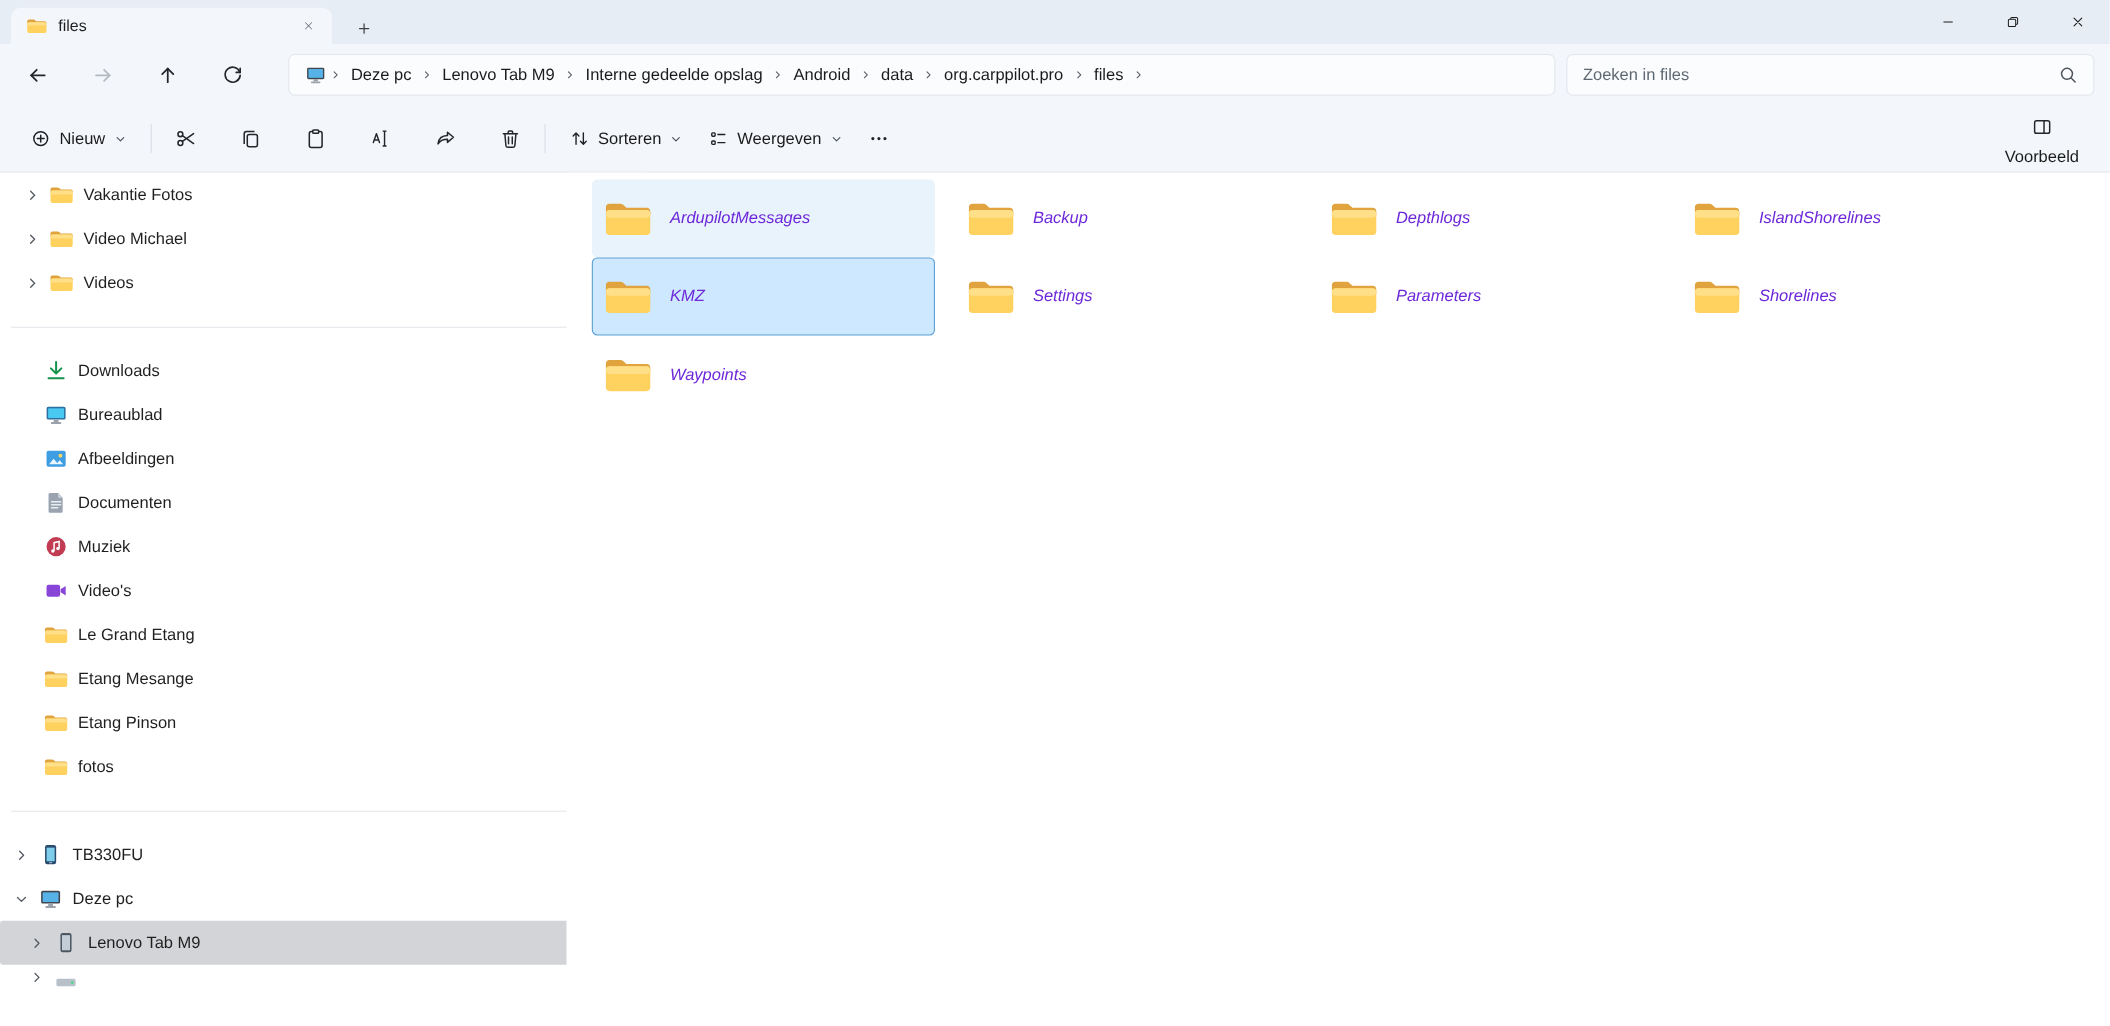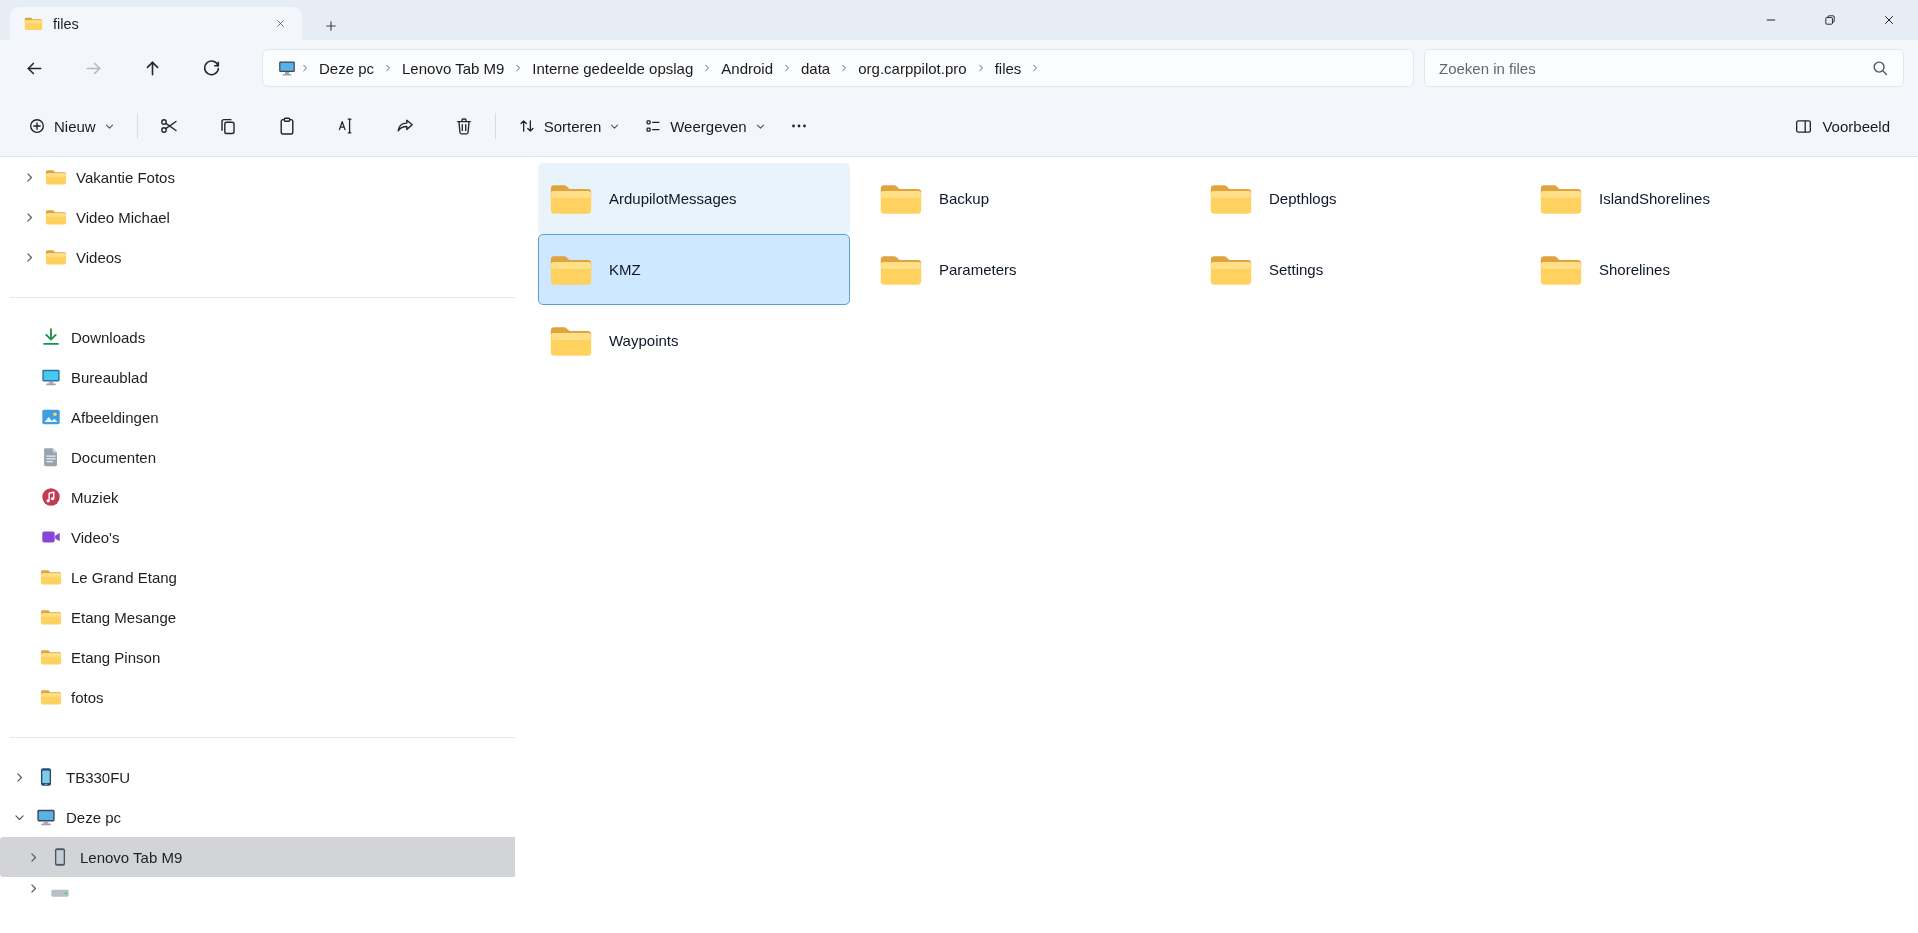--- a/index.html
+++ b/index.html
@@ -46,21 +46,21 @@
   
   .toolbar { position:absolute; top:96px; left:0; right:0; height:61px; background:#f3f6fb;
              border-bottom:1px solid #e1e4ea; display:flex; align-items:center; padding:0 16px; }
   .tb-new,.tb-drop { display:flex; align-items:center; gap:8px; height:40px; padding:0 12px; border-radius:5px; white-space:nowrap; }
   .tb-main-ic { width:18px; height:18px; color:#1d2126; }
   .tb-chev { width:11px; height:11px; color:#4a4f57; }
   .tb-sep { width:1px; height:26px; background:#d9dde3; margin:0 10px; }
   .tb-group { display:flex; gap:17px; }
   .tb-ic { width:42px; height:40px; border-radius:5px; display:flex; align-items:center; justify-content:center; color:#23262b; }
   .tb-ic .ic { width:20px; height:20px; }
-  .tb-right { margin-left:auto; display:flex; align-items:center; gap:9px; padding:0 12px; height:40px; border-radius:5px; white-space:nowrap; }
+  .tb-right { margin-left:auto; display:flex; align-items:center; gap:9px; padding:0 12px; height:40px; border-radius:5px; white-space:nowrap;flex-direction:column; }
   .tb-right .ic { width:19px; height:19px; color:#23262b; }
 
   
   .sidebar { position:absolute; top:157px; left:0; width:588px; bottom:0; border-right:1px solid #e8eaee;
              overflow:hidden; background:#fff; }
   .side-row { height:40px; display:flex; align-items:center; gap:9px; margin-right:22px; border-radius:3px; }
   .side-row .chev { width:13px; height:13px; color:#555b63; }
   .side-row .f22 { width:22px; height:22px; }
   .side-row .lbl { white-space:nowrap; color:#1f1f1f; }
   .side-row.tree { padding-left:23px; }
@@ -73,21 +73,21 @@
   .side-sep { height:40px; display:flex; align-items:center; }
   .sep-line { flex:1; margin:0 30px 0 10px; border-top:1px solid #e5e7ea; }
   .side-scroll { position:absolute; right:9px; top:369px; width:4px; height:110px; background:#c4c7cb; border-radius:2px; }
 
   
   .main { position:absolute; top:157px; left:515px; right:0; bottom:0; background:#fff; overflow:hidden; }
   .grid { padding:6px 0 0 23px; display:grid; grid-template-columns:repeat(4,312px); column-gap:18px; }
   .tile { height:71px; display:flex; align-items:center; gap:16px; padding:0 10px;
           border:1px solid transparent; border-radius:5px; }
   .tile .f44 { width:44px; height:37px; }
-  .tile-lbl { white-space:nowrap; color:#0f172a; }
+  .tile-lbl { white-space:nowrap; color:#6d28d9;font-style:italic; }
   .tile.hover { background:#e9f3fc; }
   .tile.selected { background:#cde8ff; border-color:#5b9fd6; }
 </style>
 </head>
 <body>
 
 <div class="titlebar">
   <div class="tab">
     <span class="ic f18">
         <svg viewBox="0 0 48 38">
@@ -680,31 +680,31 @@
         <span class="tile-lbl">KMZ</span>
       </div>
       <div class="tile none">
         <span class="ic f44">
           <svg viewBox="0 0 48 38">
             <path d="M2 8.2A3.7 3.7 0 0 1 5.7 4.5h10.9c.9 0 1.8.35 2.5 1l3.2 3h19.9A3.8 3.8 0 0 1 46 12.3V16H2z" fill="#e0a33e"></path>
             <rect x="2" y="10.8" width="44" height="24.7" rx="3.8" fill="#ffd15f"></rect>
             <rect x="2" y="10.8" width="44" height="7.6" rx="3.8" fill="#ffdf88"></rect>
           </svg>
         </span>
+        <span class="tile-lbl">Settings</span>
+      </div>
+      <div class="tile none">
+        <span class="ic f44">
+          <svg viewBox="0 0 48 38">
+            <path d="M2 8.2A3.7 3.7 0 0 1 5.7 4.5h10.9c.9 0 1.8.35 2.5 1l3.2 3h19.9A3.8 3.8 0 0 1 46 12.3V16H2z" fill="#e0a33e"></path>
+            <rect x="2" y="10.8" width="44" height="24.7" rx="3.8" fill="#ffd15f"></rect>
+            <rect x="2" y="10.8" width="44" height="7.6" rx="3.8" fill="#ffdf88"></rect>
+          </svg>
+        </span>
         <span class="tile-lbl">Parameters</span>
-      </div>
-      <div class="tile none">
-        <span class="ic f44">
-          <svg viewBox="0 0 48 38">
-            <path d="M2 8.2A3.7 3.7 0 0 1 5.7 4.5h10.9c.9 0 1.8.35 2.5 1l3.2 3h19.9A3.8 3.8 0 0 1 46 12.3V16H2z" fill="#e0a33e"></path>
-            <rect x="2" y="10.8" width="44" height="24.7" rx="3.8" fill="#ffd15f"></rect>
-            <rect x="2" y="10.8" width="44" height="7.6" rx="3.8" fill="#ffdf88"></rect>
-          </svg>
-        </span>
-        <span class="tile-lbl">Settings</span>
       </div>
       <div class="tile none">
         <span class="ic f44">
           <svg viewBox="0 0 48 38">
             <path d="M2 8.2A3.7 3.7 0 0 1 5.7 4.5h10.9c.9 0 1.8.35 2.5 1l3.2 3h19.9A3.8 3.8 0 0 1 46 12.3V16H2z" fill="#e0a33e"></path>
             <rect x="2" y="10.8" width="44" height="24.7" rx="3.8" fill="#ffd15f"></rect>
             <rect x="2" y="10.8" width="44" height="7.6" rx="3.8" fill="#ffdf88"></rect>
           </svg>
         </span>
         <span class="tile-lbl">Shorelines</span>

